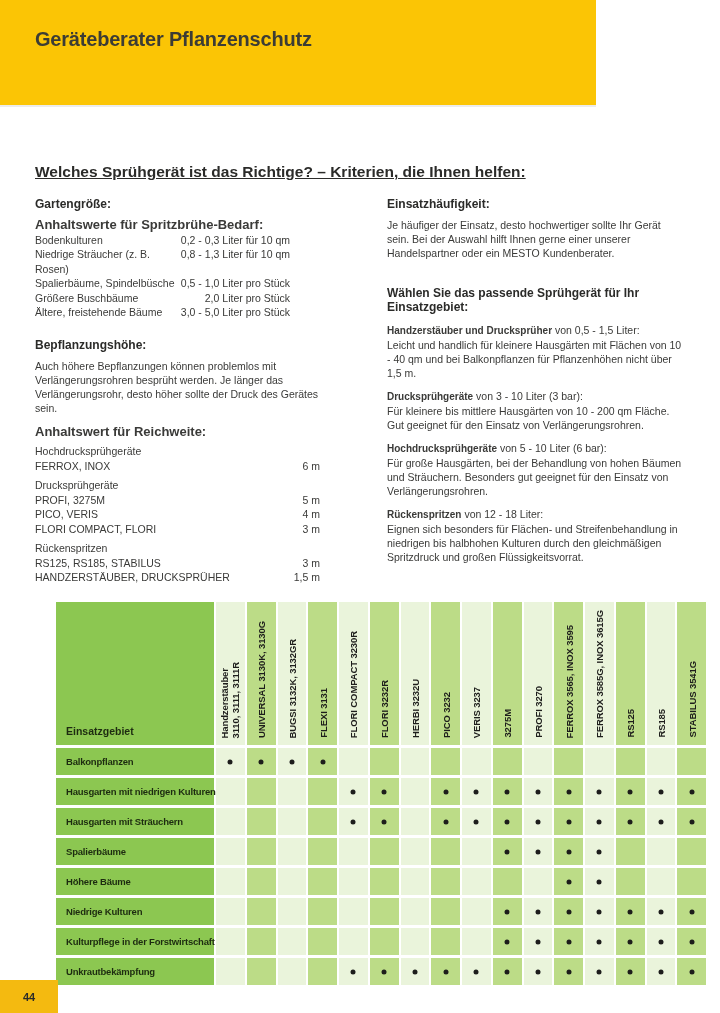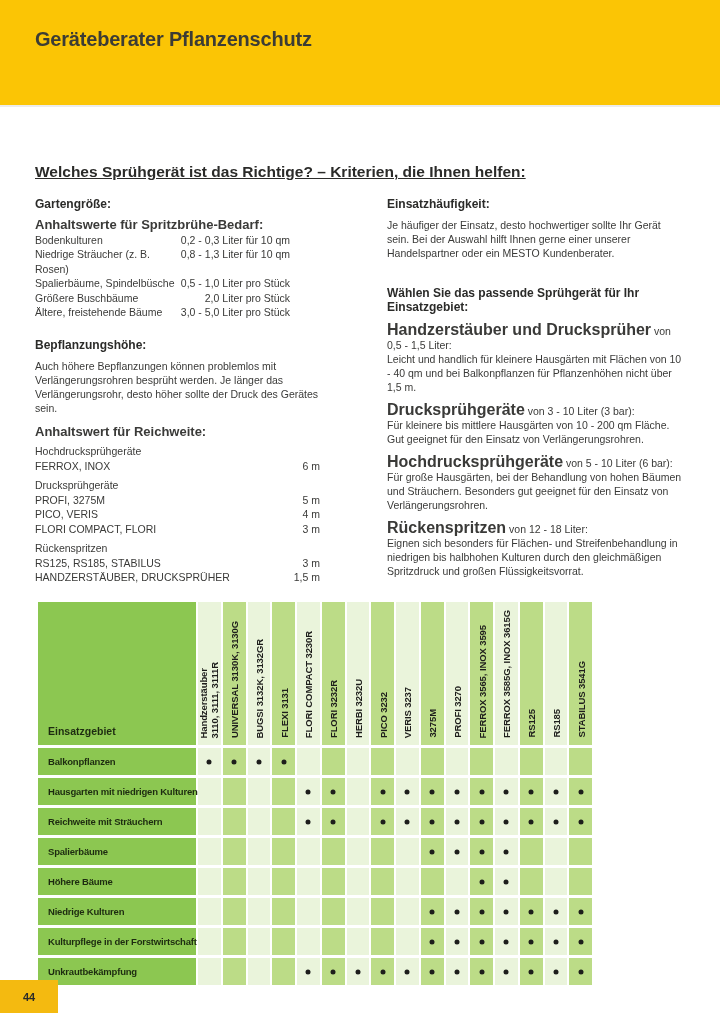--- a/index.html
+++ b/index.html
@@ -4,43 +4,43 @@
 <style>
   :root{
     --header_yellow:#FBC505; --page_box_yellow:#F4BA10; --green:#8CC751;
     --column_light:#EAF4DB; --column_mid:#BCDC87; --dot:#1D1D1B;
     --text_dark:#3A3A38; --heading_dark:#2B2B29;
   }
   *{box-sizing:border-box; margin:0; padding:0;}
   html,body{background:#fff;}
   .page{position:relative; width:720px; height:1013px; background:#fff; overflow:hidden;
          font-family:"Liberation Sans","DejaVu Sans",sans-serif; color:var(--text_dark);}
-  .topbar{position:absolute; top:0; left:0; width:720px; height:107px;
+  .topbar{position:absolute; top:0; left:0; width:596px; height:107px;
           background:var(--header_yellow); border-bottom:2px solid #ECECEC;}
   .topbar h1{padding:28px 0 0 35px; font-size:20px; font-weight:bold; color:#3C3C35; letter-spacing:-0.2px;}
   .content{position:absolute; top:107px; left:0; width:720px;}
   h2.intro{margin:56px 35px 16px 35px; font-size:15.5px; color:var(--heading_dark);text-decoration:underline;}
   .cols{display:flex; margin:0 35px;}
   .col-left{width:292px; margin-right:48px; flex:none;}
   .col-right{flex:1;margin-left:12px;}
   h3{font-size:12px; color:var(--heading_dark); margin:0 0 7px 0;}
   p.body{font-size:10.5px; line-height:14px; margin:0 0 10px 0;}
   .subhead{font-size:13px; line-height:14.5px; font-weight:bold;}
   .vtable{font-size:10.5px; line-height:14.5px;}
   .vtable.spritz{width:255px;}
   .vtable.reich{width:285px;}
   .vrow{display:flex;}
   .vrow .val{margin-left:auto; text-align:right; white-space:nowrap;}
   .vgroup{margin-top:5px;}
   .gap{height:18px;}
   .item{margin-top:9px; font-size:10.5px; line-height:14px;}
-  .item .head b{font-size:16px;}
+  .item .head b{font-size:10px;}
   h3.choose{margin-top:26px; margin-bottom:9px;}
   
-  .matrix{position:absolute; left:38px; top:495px; width:554px; display:grid;
+  .matrix{position:absolute; left:56px; top:495px; width:650px; display:grid;
           grid-template-columns:158px repeat(16,1fr);
           grid-template-rows:143px; grid-auto-rows:27px; gap:3px 2px;border-radius:24px;}
   .mcell{position:relative;}
   .bg-green{background:var(--green);}
   .bg-light{background:var(--column_light);}
   .bg-mid{background:var(--column_mid);}
   .corner-label{position:absolute; left:10px; bottom:8px; font-size:10.5px; font-weight:bold; color:#1D2B10;}
   .rot{position:absolute; bottom:7px; left:50%; transform:translateX(-50%) rotate(180deg);
        writing-mode:vertical-rl; white-space:pre-line; font-size:9.5px; line-height:11px;
        font-weight:bold; color:#1D1D1B; letter-spacing:-0.1px;}
@@ -267,21 +267,21 @@
         </div>
         <div class="mcell bg-mid">
           <div class="dot"></div>
         </div>
         <div class="mcell bg-light">
           <div class="dot"></div>
         </div>
         <div class="mcell bg-mid">
           <div class="dot"></div>
         </div>
-        <div class="mcell bg-green rowlabel">Reichweite mit Sträuchern</div>
+        <div class="mcell bg-green rowlabel">Hausgarten mit Sträuchern</div>
         <div class="mcell bg-light"></div>
         <div class="mcell bg-mid"></div>
         <div class="mcell bg-light"></div>
         <div class="mcell bg-mid"></div>
         <div class="mcell bg-light">
           <div class="dot"></div>
         </div>
         <div class="mcell bg-mid">
           <div class="dot"></div>
         </div>

